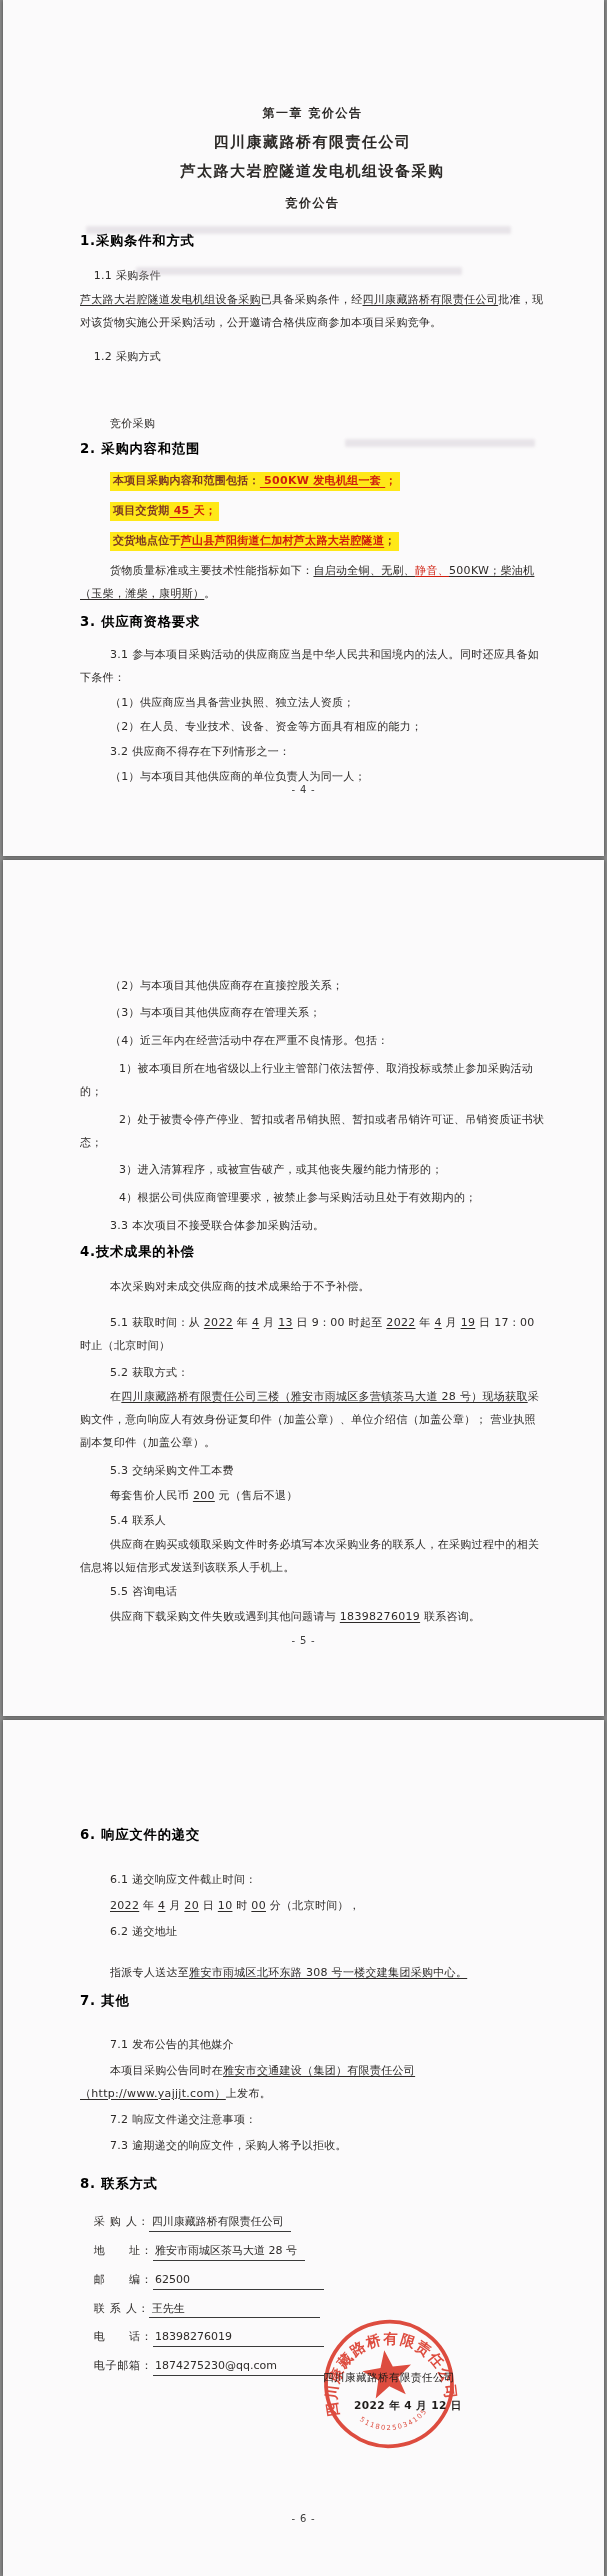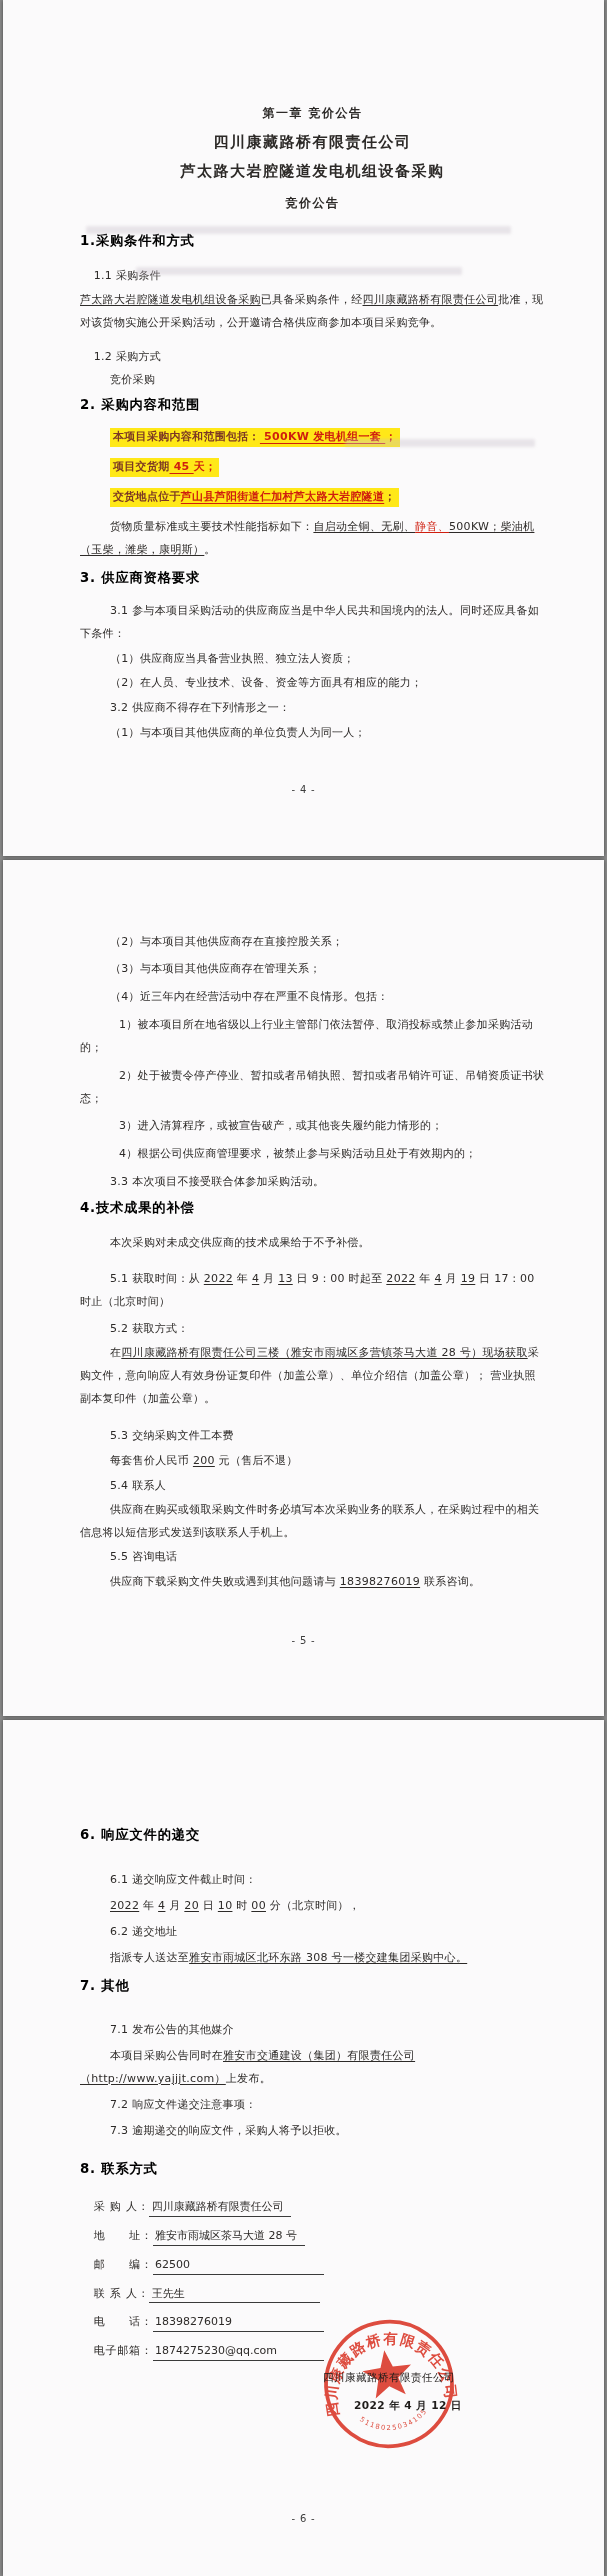--- a/index.html
+++ b/index.html
@@ -20,21 +20,21 @@
     box-shadow:0 0 3.8px rgba(0,0,0,.5);
     overflow:hidden;
   }
   .page + .page{margin-top:3.8px;}
   p{margin:0;}
   .tc{text-align:center;}
   .t-chapter{font-size:12px;font-weight:bold;letter-spacing:1.5px;}
   .t-big{font-size:15px;font-weight:bold;letter-spacing:1.5px;}
   .h-sec{font-size:13.3px;font-weight:bold;letter-spacing:0.8px;color:#000000;}
   .fs{font-size:11px;line-height:2.1;letter-spacing:0.3px;}
-  .ti{text-indent:30px;}
+  .ti{text-indent:30px;margin-top:44px;}
   .ti2{text-indent:39px;}
   .u{text-decoration:underline;text-underline-offset:2.3px;text-decoration-thickness:0.8px;}
   .red{color:#cf1e0f;}
   .rb{color:#cf1e0f;font-weight:bold;}
   .dk{color:#7c3824;font-weight:bold;}
   .hl{background:#ffe818;padding:2.3px 3px 3px 3px;}
   .pfoot{position:absolute;left:0;right:0;text-align:center;font-size:10px;color:#3c3c3c;letter-spacing:0.8px;}
   .ghost{position:absolute;background:#c9c1cc;opacity:.38;filter:blur(1.5px);border-radius:1.5px;height:8.3px;}
   .clabel{display:inline-block;white-space:pre;letter-spacing:0.8px;}
   .cv{display:inline-block;border-bottom:0.8px solid #3a3a3a;padding:0 7.6px 0.8px 2.3px;}
@@ -87,36 +87,36 @@
   <p class="fs ti2" style="margin-top:4.6px;">3）进入清算程序，或被宣告破产，或其他丧失履约能力情形的；</p>
   <p class="fs ti2" style="margin-top:4.6px;">4）根据公司供应商管理要求，被禁止参与采购活动且处于有效期内的；</p>
   <p class="fs ti" style="margin-top:4.6px;margin-bottom:6px;">3.3 本次项目不接受联合体参加采购活动。</p>
 
   <p class="h-sec">4.技术成果的补偿</p>
   <p class="fs ti" style="margin-top:13.7px;margin-bottom:6px;">本次采购对未成交供应商的技术成果给于不予补偿。</p>
 
   <p class="fs ti" style="margin-top:13.7px;"><span>5.1 获取时间：从 </span><span class="u">2022</span><span> 年 </span><span class="u">4</span><span> 月 </span><span class="u">13</span><span> 日 9：00 时起至 </span><span class="u">2022</span><span> 年 </span><span class="u">4</span><span> 月 </span><span class="u">19</span><span> 日 17：00 时止（北京时间）</span></p>
   <p class="fs ti" style="margin-top:3px;">5.2 获取方式：</p>
   <p class="fs ti" style="margin-top:1.5px;"><span>在</span><span class="u">四川康藏路桥有限责任公司三楼（雅安市雨城区多营镇茶马大道 28 号）现场获取</span><span>采购文件，意向响应人有效身份证复印件（加盖公章）、单位介绍信（加盖公章）； 营业执照副本复印件（加盖公章）。</span></p>
-  <p class="fs ti" style="margin-top:14px;">5.3 交纳采购文件工本费</p>
+  <p class="fs ti" style="margin-top:5px;">5.3 交纳采购文件工本费</p>
   <p class="fs ti" style="margin-top:1.5px;"><span>每套售价人民币 </span><span class="u">200</span><span> 元（售后不退）</span></p>
   <p class="fs ti" style="margin-top:1.5px;">5.4 联系人</p>
   <p class="fs ti" style="margin-top:1px;">供应商在购买或领取采购文件时务必填写本次采购业务的联系人，在采购过程中的相关信息将以短信形式发送到该联系人手机上。</p>
   <p class="fs ti" style="margin-top:1.5px;">5.5 咨询电话</p>
   <p class="fs ti" style="margin-top:1.5px;"><span>供应商下载采购文件失败或遇到其他问题请与 </span><span class="u">18398276019</span><span> 联系咨询。</span></p>
 
   <p class="pfoot" style="bottom:70px;">- 5 -</p>
 </div>
 
 <div class="page">
   <p class="h-sec" style="padding-top:106px;">6. 响应文件的递交</p>
   <p class="fs ti" style="margin-top:24px;">6.1 递交响应文件截止时间：</p>
   <p class="fs ti" style="margin-top:3px;"><span class="u">2022</span><span> 年 </span><span class="u">4</span><span> 月 </span><span class="u">20</span><span> 日 </span><span class="u">10</span><span> 时 </span><span class="u">00</span><span> 分（北京时间），</span></p>
   <p class="fs ti" style="margin-top:3px;">6.2 递交地址</p>
-  <p class="fs ti" style="margin-top:3px;margin-bottom:7.6px;"><span>指派专人送达至</span><span class="u">雅安市雨城区北环东路 308 号一楼交建集团采购中心。</span></p>
+  <p class="fs ti" style="margin-top:18px;margin-bottom:7.6px;"><span>指派专人送达至</span><span class="u">雅安市雨城区北环东路 308 号一楼交建集团采购中心。</span></p>
 
   <p class="h-sec">7. 其他</p>
   <p class="fs ti" style="margin-top:23px;">7.1 发布公告的其他媒介</p>
   <p class="fs ti" style="margin-top:3px;"><span>本项目采购公告同时在</span><span class="u">雅安市交通建设（集团）有限责任公司（http://www.yajjjt.com）</span><span>上发布。</span></p>
   <p class="fs ti" style="margin-top:3px;">7.2 响应文件递交注意事项：</p>
   <p class="fs ti" style="margin-top:3px;margin-bottom:18px;">7.3 逾期递交的响应文件，采购人将予以拒收。</p>
 
   <p class="h-sec">8. 联系方式</p>
 
   <div style="margin-top:20px;padding-left:13.7px;">

